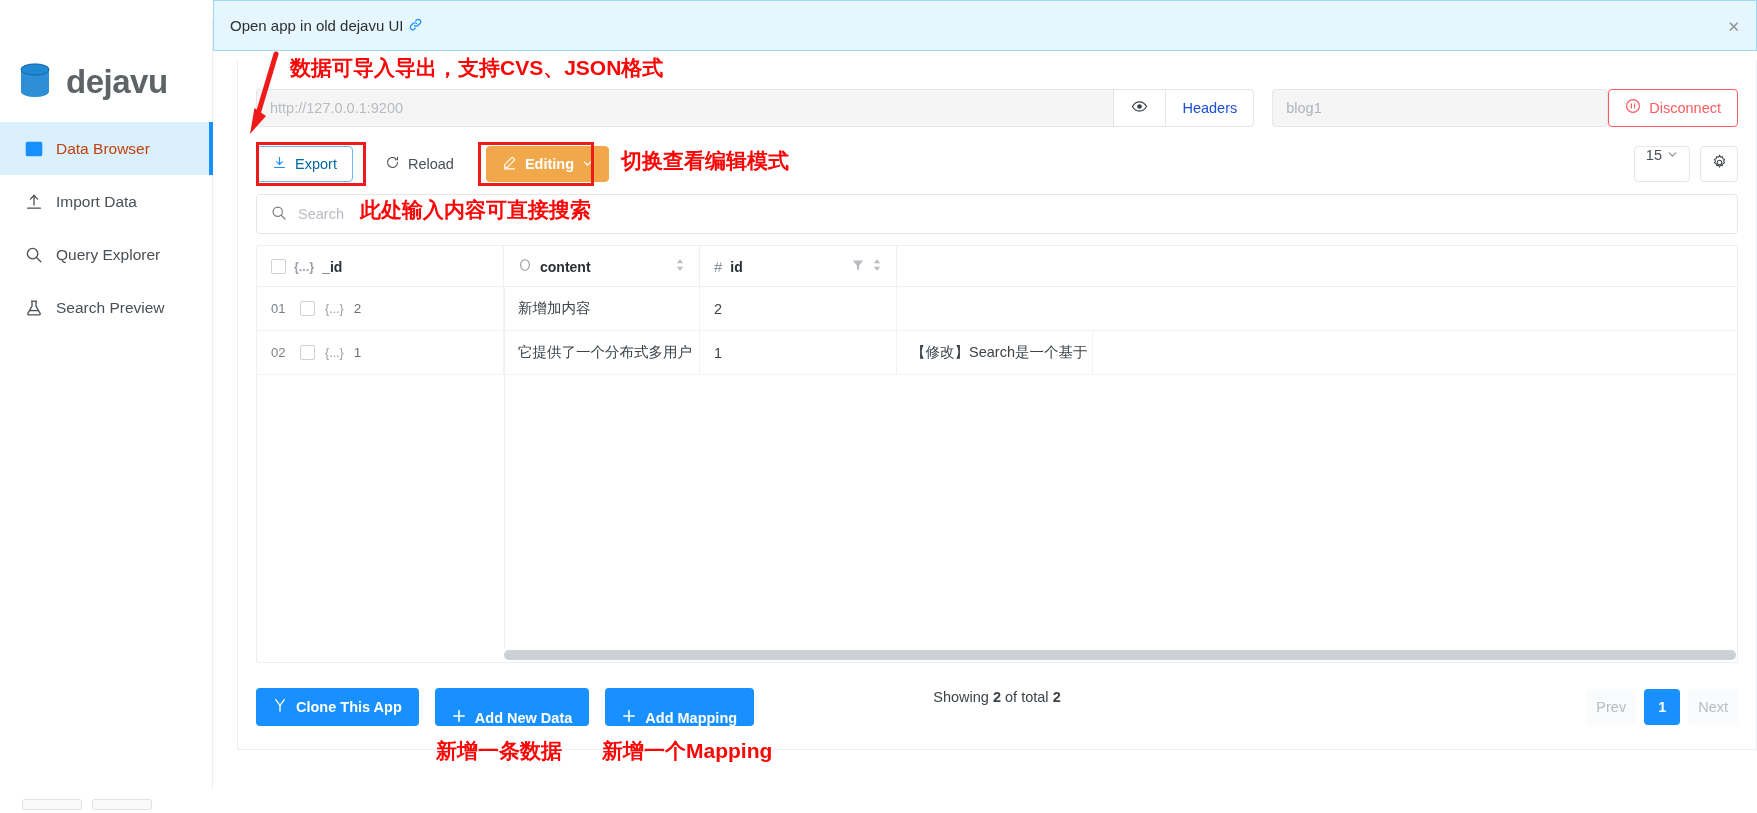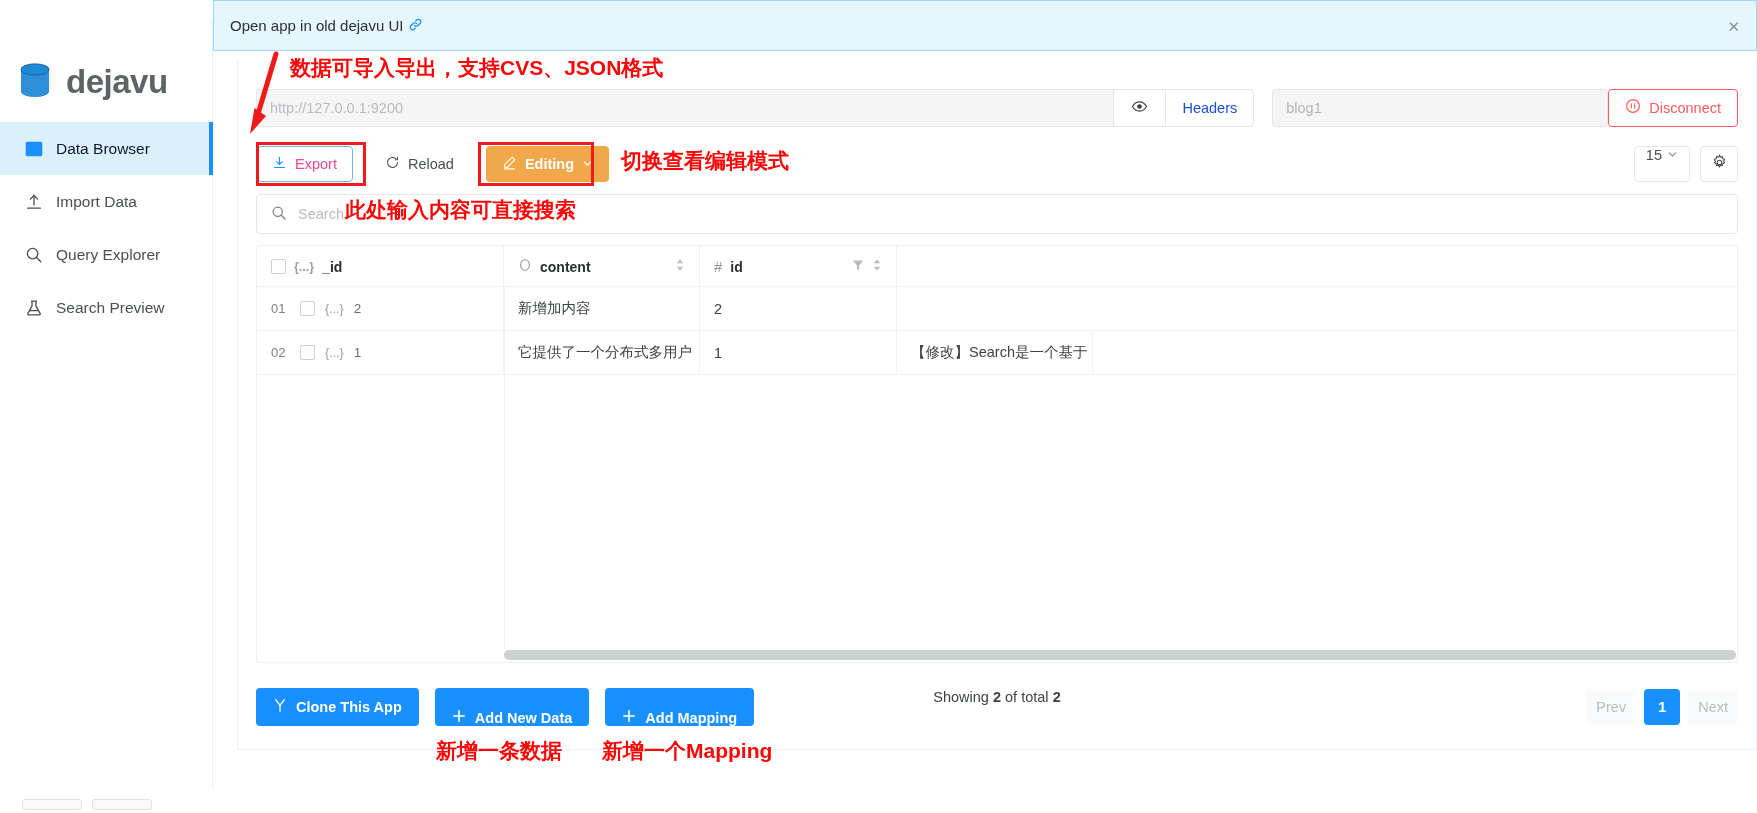--- a/index.html
+++ b/index.html
@@ -24,21 +24,21 @@
     font-size: 33px; font-weight: bold; color: #5e6366;
     letter-spacing: -0.5px; line-height: 1;
   }
   .nav { margin-top: 6px; }
   .nav-item {
     display: flex; align-items: center; gap: 13px;
     height: 53px; padding-left: 24px; position: relative;
     font-size: 15.5px; color: #4a4f54; cursor: pointer;
   }
   .nav-item .nav-ico { width: 19px; height: 19px; display: flex; align-items: center; justify-content: center; flex: 0 0 19px; }
-  .nav-item.active { background: #daf0fd; color: #0f172a; }
+  .nav-item.active { background: #daf0fd; color: #c2410c; }
   .nav-item.active::after {
     content: ""; position: absolute; right: -1px; top: 0; bottom: 0;
     width: 4px; background: #1890ff;
   }
   .nav-item.active .nav-ico svg { stroke: #1890ff; fill: #1890ff; }
 
   
   .main { flex: 1; position: relative; background: #ffffff; height: 813px; }
 
   .banner {
@@ -95,21 +95,21 @@
   .toolbar {
     display: flex; align-items: center; gap: 0;
     padding: 8px 18px 0 18px; height: 56px; position: relative;
   }
   .tb-btn {
     height: 36px; padding: 0 15px; background: #fff;
     border: 1px solid #e3e6e9; border-radius: 4px;
     display: flex; align-items: center; gap: 8px;
     font-size: 14.5px; color: #4a4f54; cursor: pointer; white-space: nowrap;
   }
-  .tb-btn.export { border-color: #6db9f5; color: #ec4899; }
+  .tb-btn.export { border-color: #6db9f5; color: #0369a1; }
   .tb-btn.reload { margin-left: 16px; border-color: transparent; }
   .tb-btn.editing {
     margin-left: 16px; background: #f0a84a; border-color: #f0a84a;
     color: #ffffff; font-weight: bold;
   }
   .tb-right { margin-left: auto; display: flex; align-items: center; gap: 10px; }
   .size-select {
     height: 36px; padding: 0 11px; border: 1px solid #e3e6e9; border-radius: 4px;
     display: flex; align-items: flex-start; gap: 5px; background: #fff;
     font-size: 14.5px; color: #4a4f54; cursor: pointer;
@@ -528,21 +528,21 @@
   </div>
 
   <span class="anno" style="left:290px; top:54px;">数据可导入导出，支持CVS、JSON格式</span>
 
   <div class="anno-box" style="left:256px; top:142px; width:110px; height:44px;"></div>
 
   <div class="anno-box" style="left:478px; top:142px; width:116px; height:44px;"></div>
 
   <span class="anno" style="left:621px; top:147px;text-align:right;">切换查看编辑模式</span>
 
-  <span class="anno" style="left:345px; top:196px;">此处输入内容可直接搜索</span>
+  <span class="anno" style="left:360px; top:196px;">此处输入内容可直接搜索</span>
 
   <span class="anno" style="left:436px; top:737px;">新增一条数据</span>
 
   <span class="anno" style="left:602px; top:737px;">新增一个Mapping</span>
 
   <div class="bottom-strip">
     <div class="dl-pill" style="left:22px;"></div>
     <div class="dl-pill" style="left:92px;"></div>
   </div>
 

